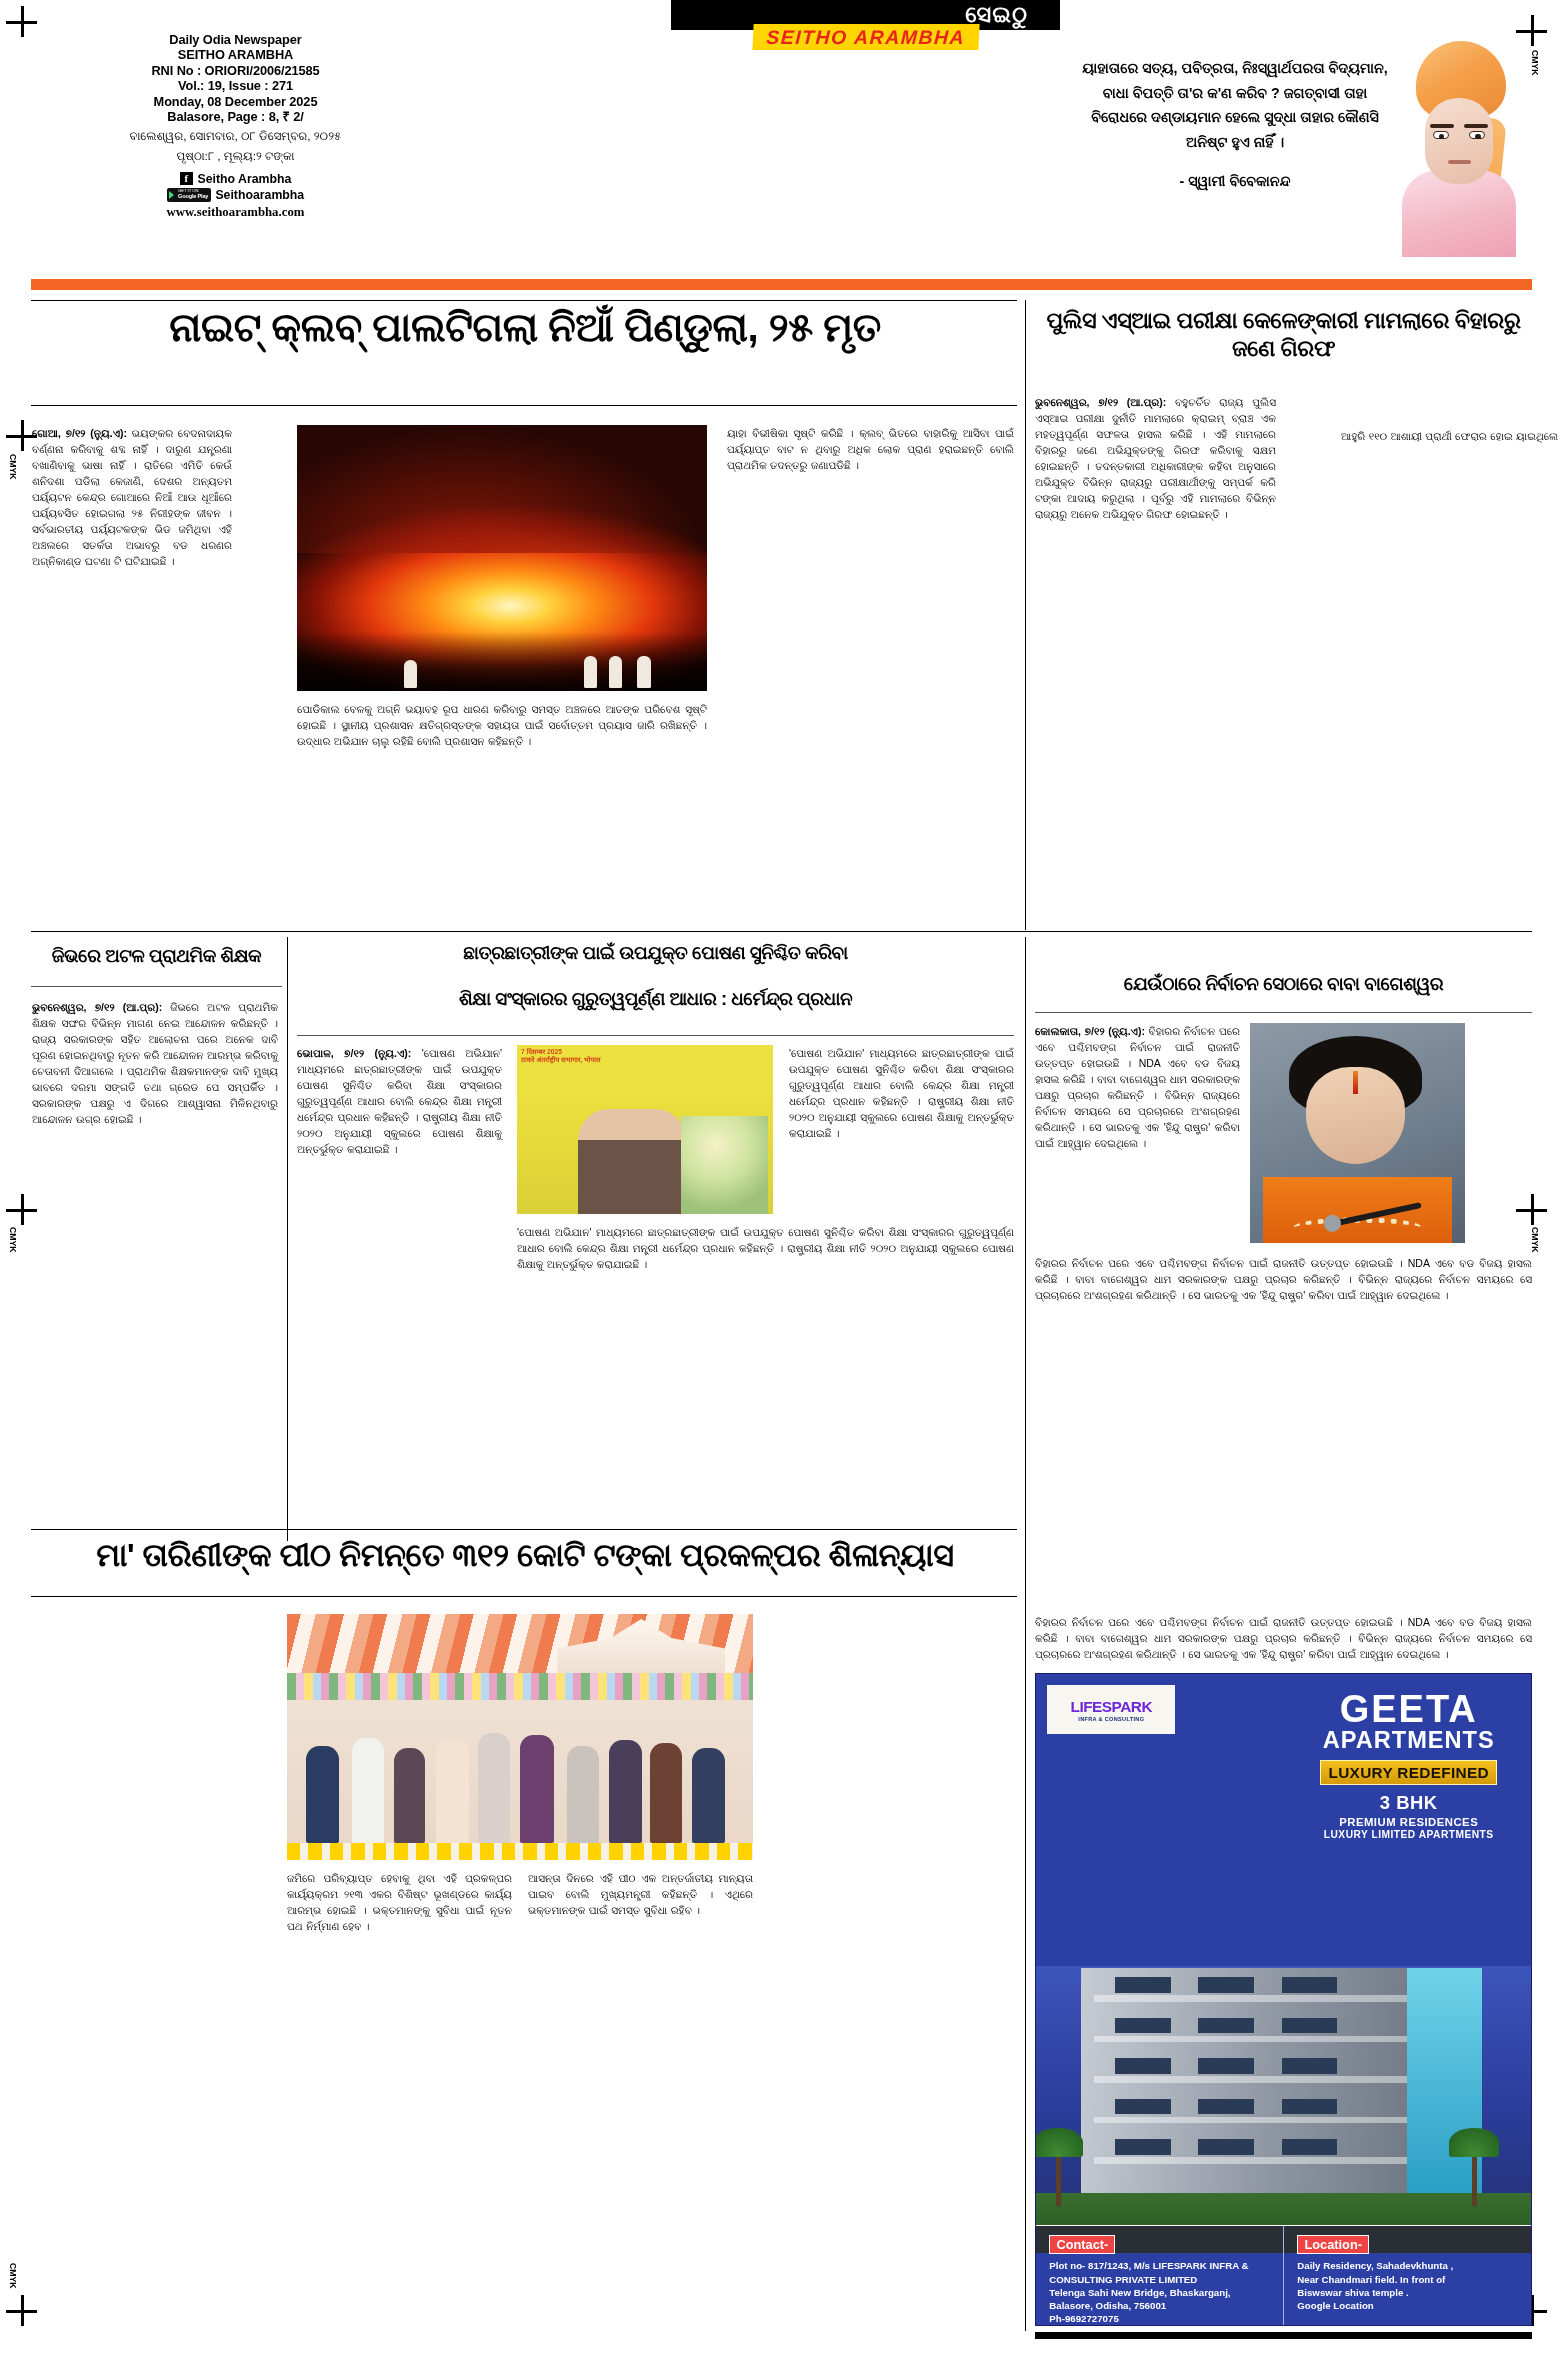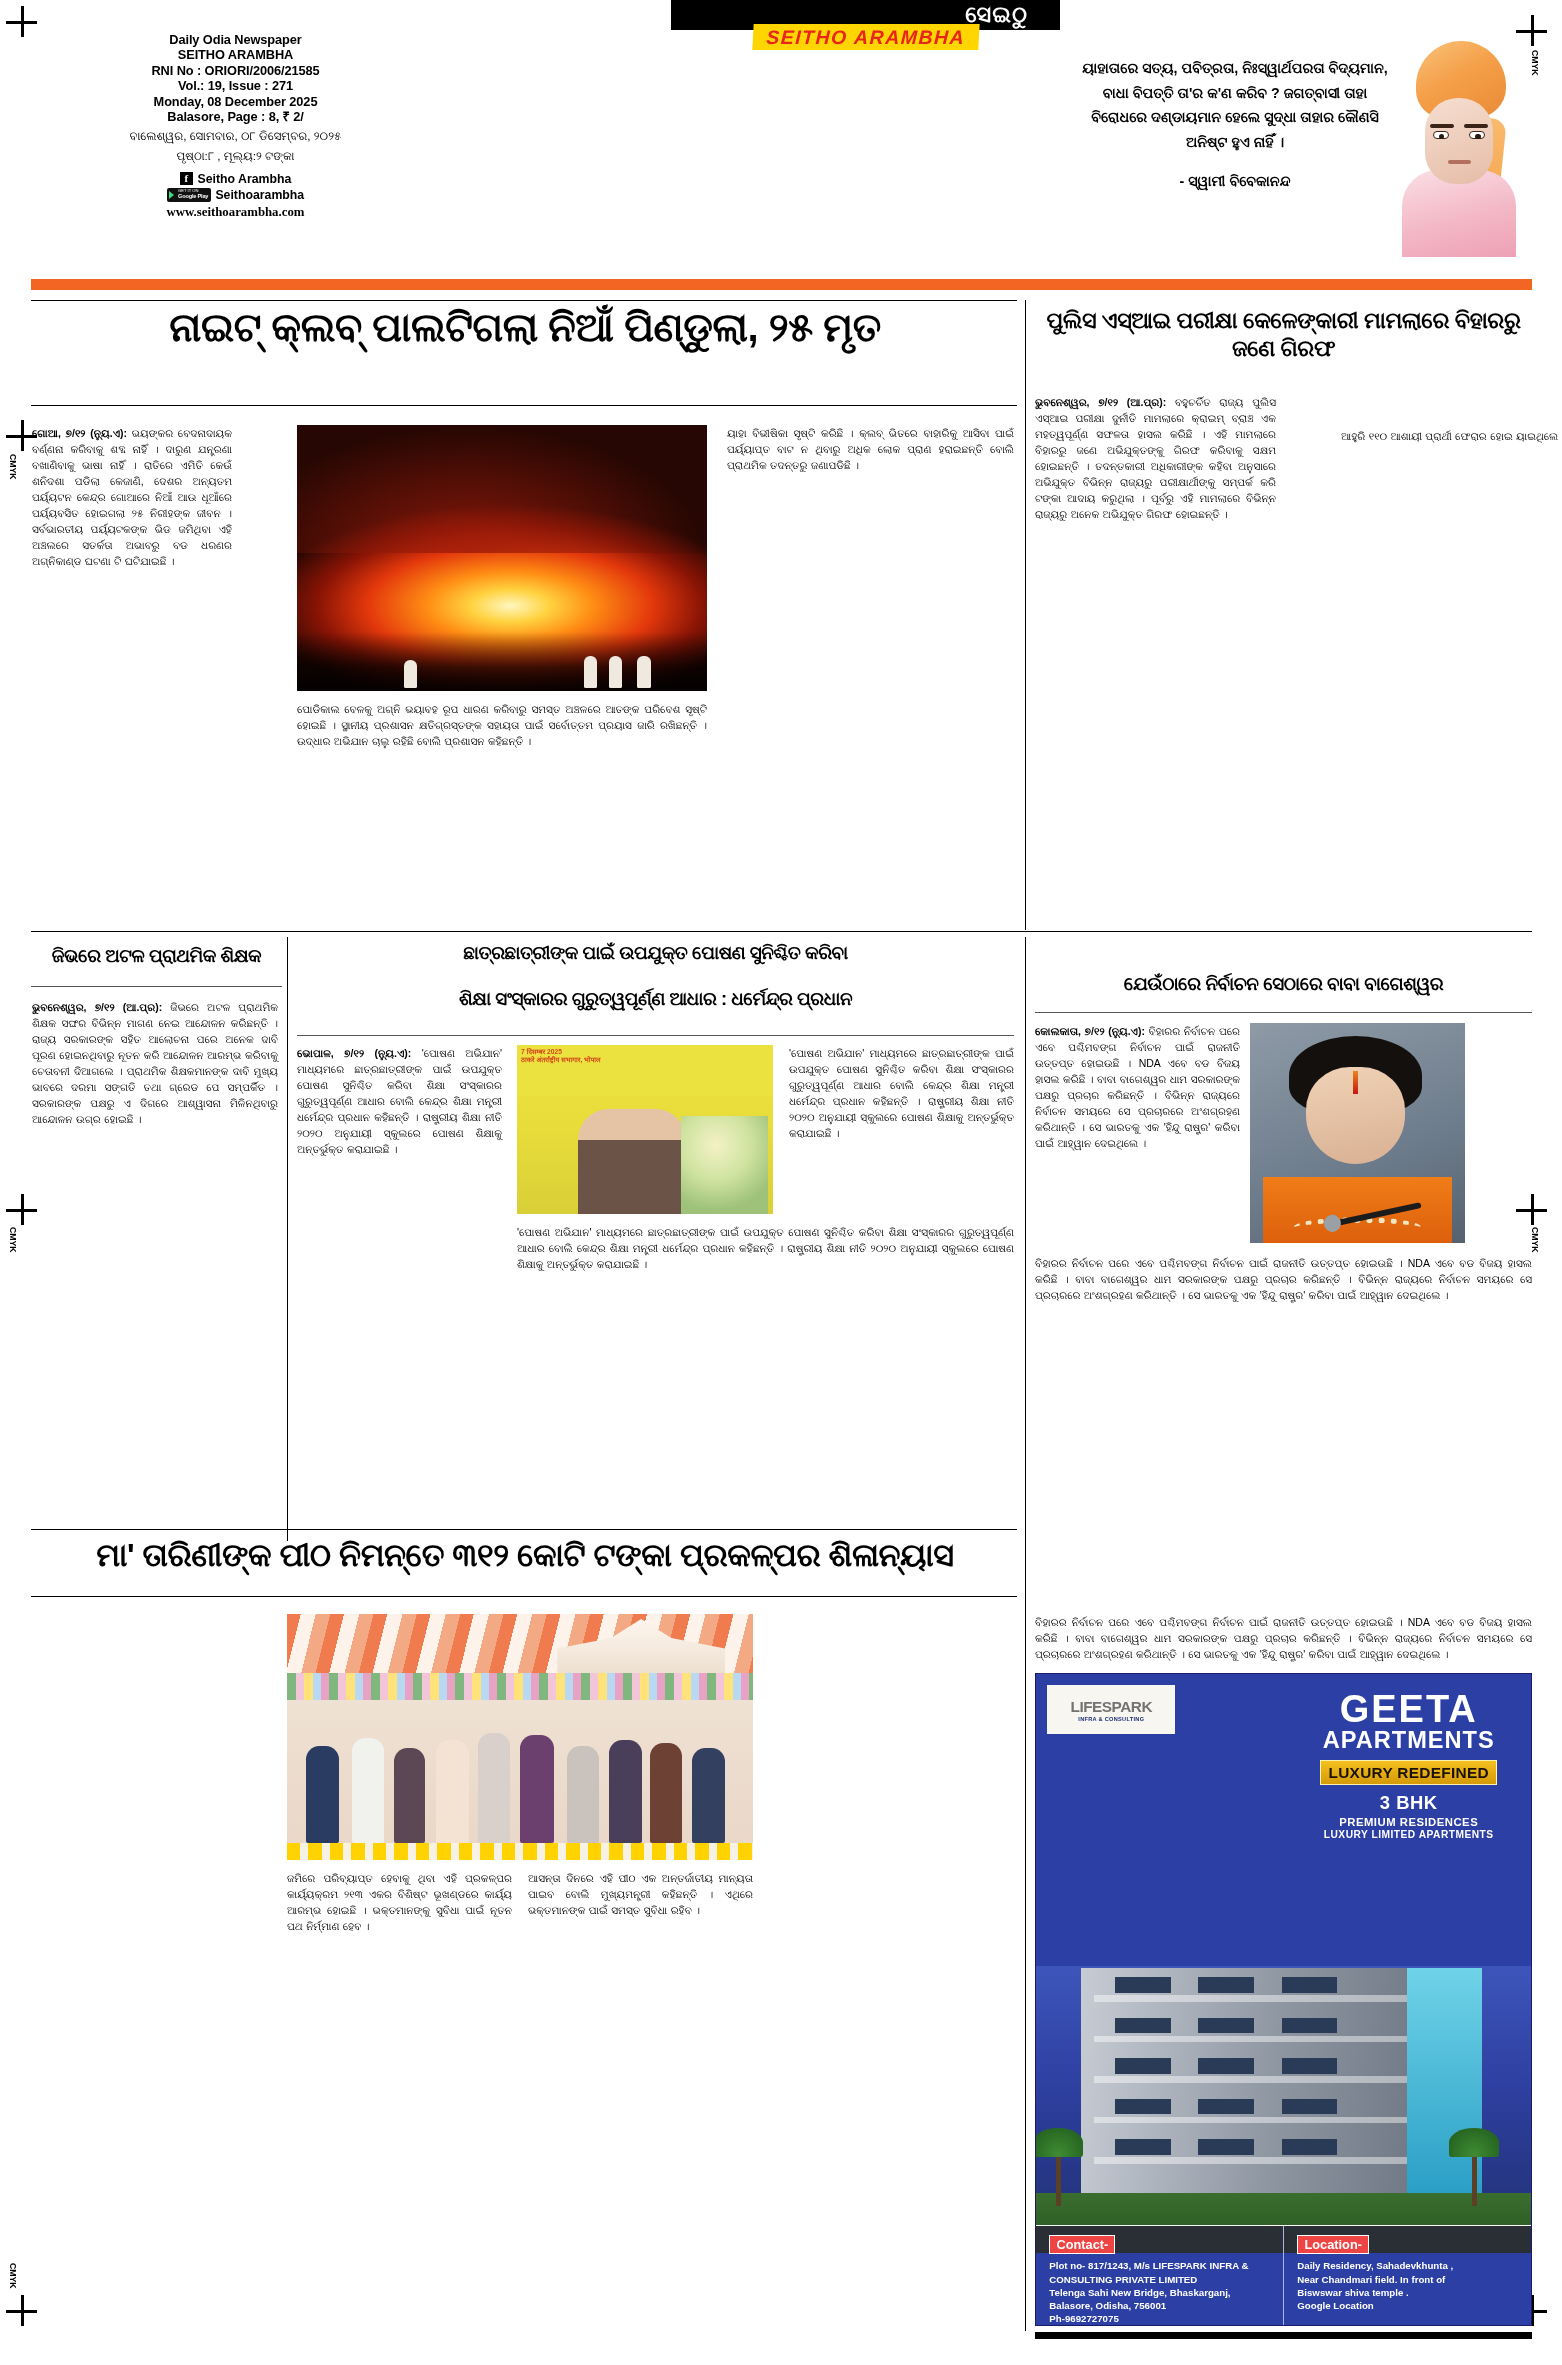--- a/index.html
+++ b/index.html
@@ -133,21 +133,21 @@
       background:#1c1c1c; border-radius:3.1px; transform:rotate(-12deg);}
   .ph-baba .mic:before{content:"";position:absolute;left:-13.3px;top:-6.1px;width:17.4px;height:17.4px;
       background:#9aa0a4;border-radius:50%;}
   .ph-baba .beads { position:absolute; left:20%; bottom:2%; width:60%; height:21.5px;
       border-top:6.1px dotted #f3e7c2; border-radius:50%;}
 
   
   .ad { position:absolute; border:1.5px solid #1b1b6b; background:#2c3fa4; overflow:hidden; }
   .ad-logo { position:absolute; left:11.3px; top:11.3px; width:128px; height:49px; background:#f7f6f0;
              display:flex; align-items:center; justify-content:center; flex-direction:column; }
-  .ad-logo .nm { font-size:15.4px; font-weight:900; color:#737373; letter-spacing:-0.5px; }
+  .ad-logo .nm { font-size:15.4px; font-weight:900; color:#6d28d9; letter-spacing:-0.5px; }
   .ad-logo .sub { font-size:5.6px; font-weight:700; color:#1b2f77; letter-spacing:0.3px;}
   .ad-brand { position:absolute; right:12.3px; top:17.4px; width:220px; text-align:center; color:#fff; }
   .ad-brand .g1 { font-size:38px; font-weight:900; line-height:37px; letter-spacing:2px; }
   .ad-brand .g2 { font-size:23.6px; font-weight:900; line-height:25.6px; letter-spacing:1px; }
   .ad-badge { display:inline-block; background:linear-gradient(180deg,#f4c01f,#d59a08);
               color:#1a1205; font-size:15.4px; font-weight:900; padding:2.6px 7.2px; margin-top:6.1px;
               border:1px solid #fff3b0; letter-spacing:0.3px;}
   .ad-brand .bhk { font-size:18.4px; font-weight:900; margin-top:7.2px; letter-spacing:0.5px;}
   .ad-brand .pr { font-size:11.3px; font-weight:700; letter-spacing:0.5px; margin-top:1.5px;}
   .ad-brand .la { font-size:10.2px; font-weight:700; letter-spacing:0.5px; margin-top:1px;}

